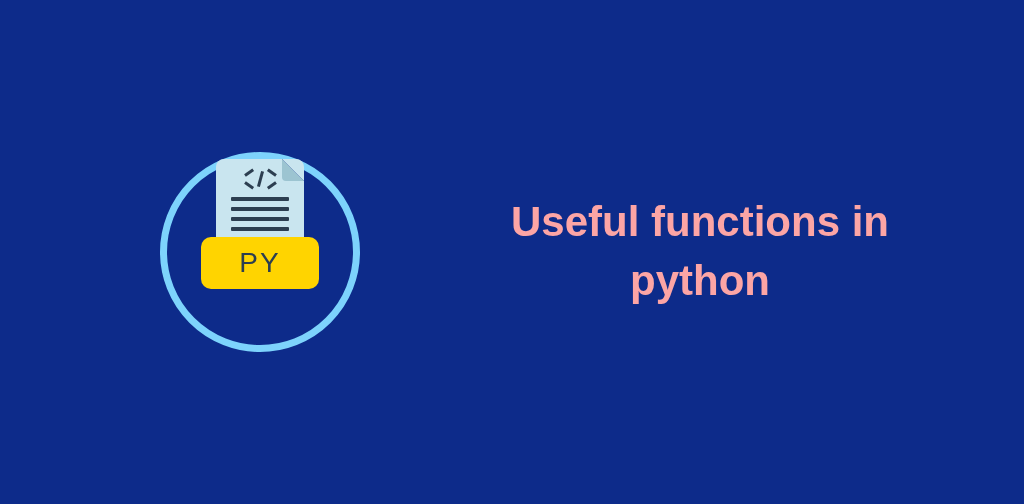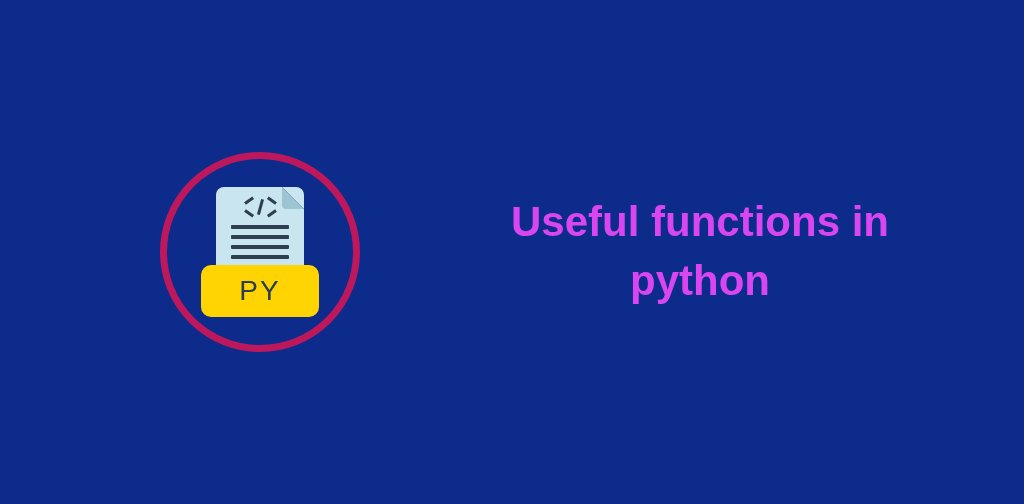--- a/index.html
+++ b/index.html
@@ -19,24 +19,24 @@
     }
     .content-wrapper {
       display: flex;
       align-items: center;
       width: 100%;
       padding-left: 160px;
     }
     .icon-circle {
       width: 200px;
       height: 200px;
-      border: 7px solid #be185d;
+      border: 7px solid #7dd3fc;
       border-radius: 50%;
       display: flex;
-      align-items: center;
+      align-items: flex-start;
       justify-content: center;
       flex-shrink: 0;
       margin-right: 90px;
     }
     .file-icon {
       position: relative;
       display: flex;
       flex-direction: column;
       align-items: center;
     }
@@ -147,21 +147,21 @@
       z-index: 2;
       display: flex;
       align-items: center;
       justify-content: center;
       font-size: 28px;
       font-weight: 500;
       color: #2c3e50;
       letter-spacing: 2px;
     }
     .title-text {
-      color: #d946ef;
+      color: #fca5a5;
       font-size: 42px;
       font-weight: bold;
       line-height: 1.4;
       text-align: center;
       max-width: 500px;
     }
   </style>
 </head>
 <body>
 

